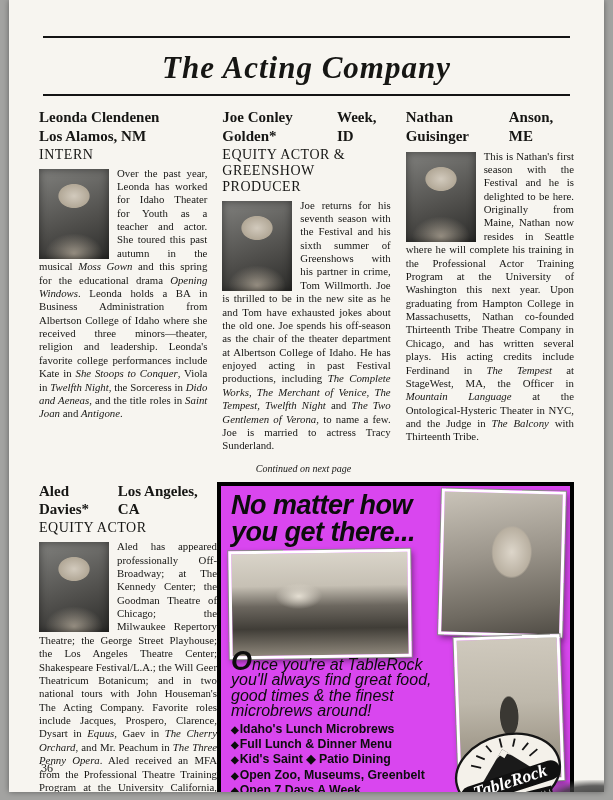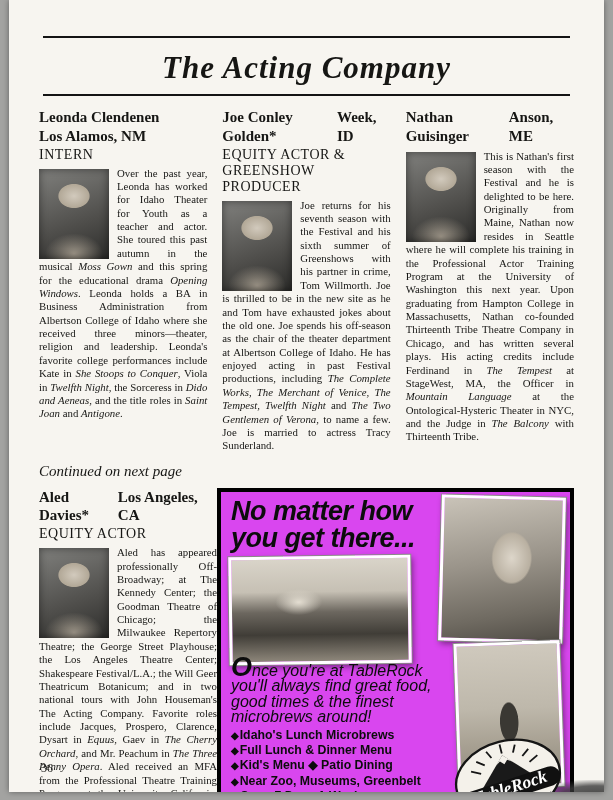--- a/index.html
+++ b/index.html
@@ -63,23 +63,23 @@
     margin:2px 8px 1px 0;
     background:
       radial-gradient(ellipse 26px 20px at 50% 30%, #d2cabd 0%, #b2a897 58%, rgba(0,0,0,0) 62%),
       radial-gradient(ellipse 40px 28px at 50% 94%, #9b9386 0%, rgba(0,0,0,0) 72%),
       linear-gradient(160deg, #80807d 0%, #4f4e4b 60%, #2d2d2b 100%);
     box-shadow: inset 0 0 9px rgba(0,0,0,.5);
   }
   em { font-style:italic; }
   
   .continued {
-    text-align:left;
+    text-align:center;
     font-style:italic;
-    font-size:15px;
+    font-size:10px;
     margin:10px 6px 8px 0;
   }
   
   .bottom-row {
     display:grid;
     grid-template-columns:178px 1fr;
     align-items:start;
   }
   
   .ad {
@@ -217,22 +217,22 @@
 
       <div class="ad-photo woman"></div>
       <div class="ad-photo car"></div>
       <div class="ad-photo child"></div>
 
       <div class="ad-tagline">Once you're at TableRock you'll always find great food, good times &amp; the finest microbrews around!</div>
 
       <ul class="ad-bullets">
         <li><span class="diamond">◆</span><span>Idaho's Lunch Microbrews</span></li>
         <li><span class="diamond">◆</span><span>Full Lunch &amp; Dinner Menu</span></li>
-        <li><span class="diamond">◆</span><span>Kid's Menu ◆ Patio Dining</span></li>
-        <li><span class="diamond">◆</span><span>Near Zoo, Museums, Greenbelt</span></li>
+        <li><span class="diamond">◆</span><span>Kid's Saint ◆ Patio Dining</span></li>
+        <li><span class="diamond">◆</span><span>Open Zoo, Museums, Greenbelt</span></li>
         <li><span class="diamond">◆</span><span>Open 7 Days A Week</span></li>
       </ul>
 
       <div class="ad-address">705 Fulton, Boise ◆ 342-0944</div>
 
       <svg class="ad-logo" viewBox="0 0 130 88" xmlns="http://www.w3.org/2000/svg">
         <ellipse cx="65" cy="44" rx="57" ry="41" fill="#f4f1ea" stroke="#151515" stroke-width="2.5"></ellipse>
         <g stroke="#151515" stroke-width="2">
           <line x1="44" y1="24" x2="36" y2="18"></line>
           <line x1="53" y1="18" x2="49" y2="10"></line>

